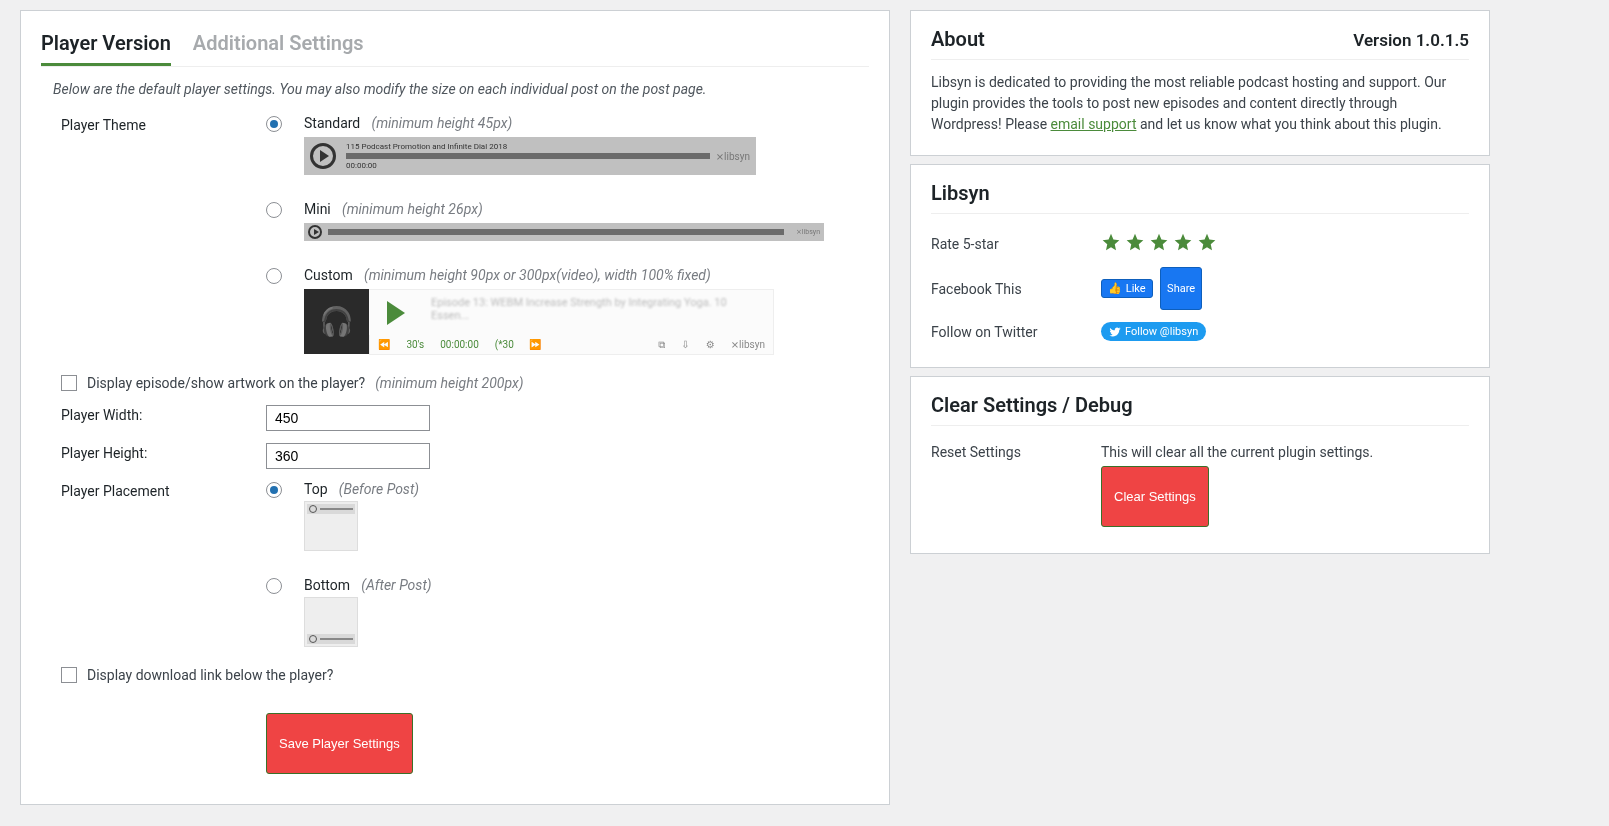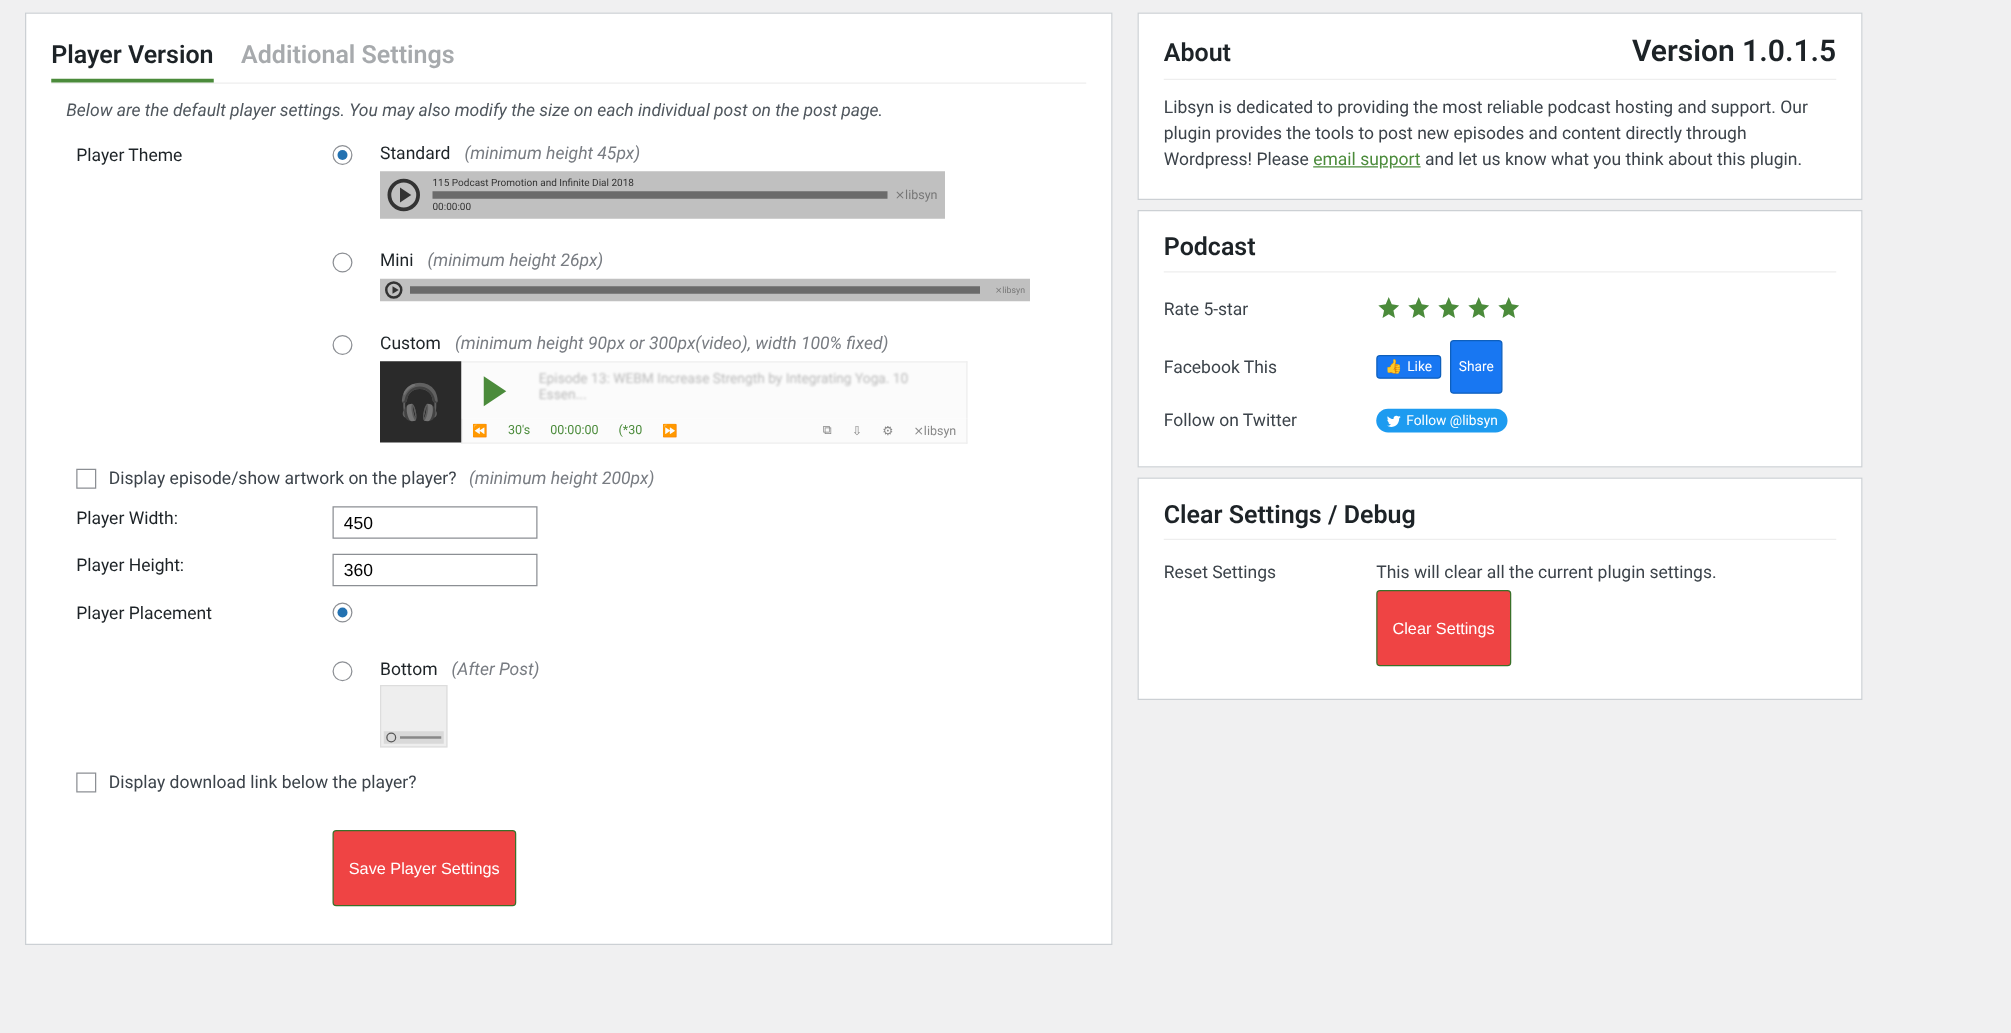--- a/index.html
+++ b/index.html
@@ -42,21 +42,21 @@
     border-bottom: 1px solid #eee;
     padding-bottom: 8px;
     margin-bottom: 12px;
   }
   .panel-title {
     font-size: 20px;
     font-weight: 600;
     color: #1d2327;
   }
   .version {
-    font-size: 24px;
+    font-size: 17px;
     font-weight: 600;
     color: #1d2327;
   }
   .panel p {
     font-size: 14px;
     color: #3c434a;
     line-height: 1.5;
   }
   .panel a.green-link {
     color: #4b8b3b;
@@ -325,20 +325,27 @@
       <div class="field">
         <input class="text-input" type="text" value="360" style="">
       </div>
     </div>
 
     <div class="form-row">
       <div class="label">Player Placement</div>
       <div class="field">
         <div class="radio-block">
           <div class="radio-col"><input type="radio" name="placement" checked="" style=""></div>
+          <div>
+            <span class="opt-label">Top</span>
+            <span class="opt-note">(Before Post)</span>
+            <div class="placement-preview top">
+                <div class="mini-player"></div>
+              </div>
+          </div>
         </div>
         <div class="radio-block">
           <div class="radio-col"><input type="radio" name="placement" style=""></div>
           <div>
             <span class="opt-label">Bottom</span>
             <span class="opt-note">(After Post)</span>
             <div class="placement-preview bottom">
                 <div class="mini-player"></div>
               </div>
           </div>
@@ -364,21 +371,21 @@
         <div class="panel-title">About</div>
         <div class="version">Version 1.0.1.5</div>
       </div>
       <p>
         <span>Libsyn is dedicated to providing the most reliable podcast hosting and support. Our plugin provides the tools to post new episodes and content directly through Wordpress! Please </span><a href="#" class="green-link">email support</a><span> and let us know what you think about this plugin.</span>
       </p>
     </div>
 
     <div class="panel">
       <div class="panel-header">
-        <div class="panel-title">Podcast</div>
+        <div class="panel-title">Libsyn</div>
       </div>
       <div class="support-rows">
         <div class="row">
           <div>Rate 5-star</div>
           <div class="stars">
             <span class="star-icon"><svg viewBox="0 0 24 24">
                   <path d="M12 2l2.9 6.9L22 10l-5.5 4.8L18 22l-6-3.6L6 22l1.5-7.2L2 10l7.1-1.1z"></path>
                 </svg></span>
             <span class="star-icon"><svg viewBox="0 0 24 24">
                   <path d="M12 2l2.9 6.9L22 10l-5.5 4.8L18 22l-6-3.6L6 22l1.5-7.2L2 10l7.1-1.1z"></path>

